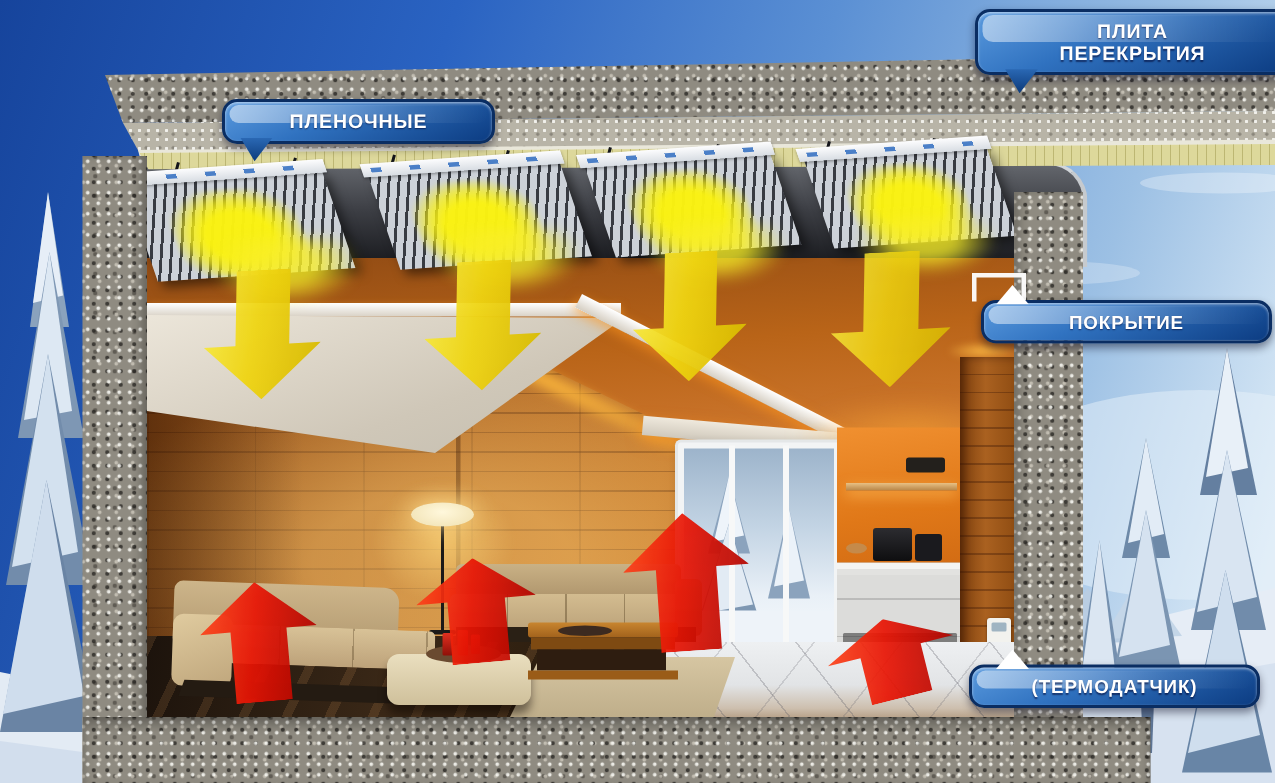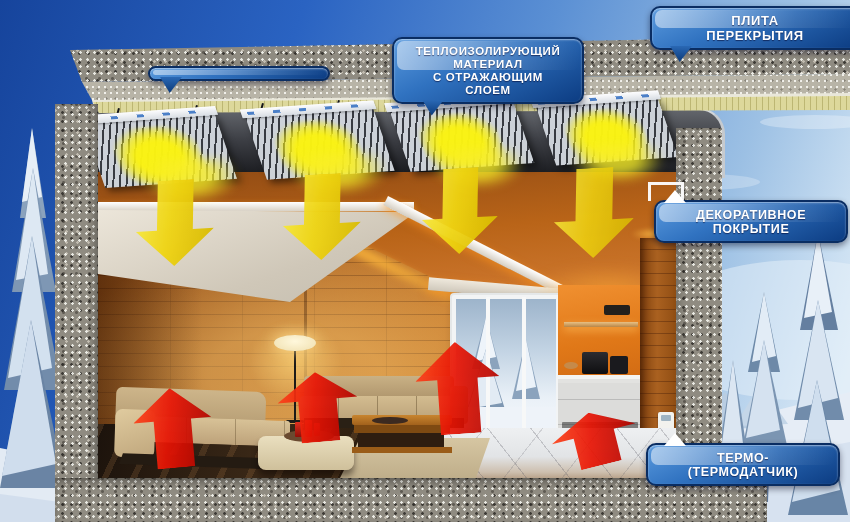--- a/index.html
+++ b/index.html
@@ -290,46 +290,37 @@
   <div class="abs aup" style="left:552px;top:412px;width:86px;height:54px;z-index:10;transform:rotate(-14deg);"></div>
 
   <div class="abs granite" style="left:55px;top:104px;width:43px;height:418px;z-index:12;box-shadow:inset -4px 0 6px rgba(0,0,0,.25);"></div>
   <div class="abs granite" style="left:676px;top:128px;width:46px;height:352px;z-index:12;box-shadow:inset 4px 0 6px rgba(0,0,0,.2);"></div>
   <div class="abs granite" style="left:55px;top:478px;width:712px;height:44px;z-index:12;box-shadow:inset 0 5px 7px rgba(0,0,0,.3);"></div>
 
   <div class="abs" style="left:648px;top:182px;width:30px;height:16px;border:3px solid #fff;border-bottom:none;opacity:.95;z-index:15;"></div>
 
   <div class="callout" style="left:148px;top:66px;width:166px;font-size:13px;">
     <div class="gloss"></div>
+    <span class="cl">ПЛЕНОЧНЫЕ</span>
     <div class="tail-down" style="left:8px;"></div>
   </div>
 
-  <div class="callout" style="left:392px;top:37px;width:176px;font-size:11.5px;">
-    <div class="gloss"></div>
-    <span class="cl">ТЕПЛОИЗОЛИРУЮЩИЙ</span>
-    <span class="cl">МАТЕРИАЛ</span>
-    <span class="cl">С ОТРАЖАЮЩИМ</span>
-    <span class="cl">СЛОЕМ</span>
-    <div class="tail-down" style="left:26px;"></div>
-  </div>
 
   <div class="callout" style="left:650px;top:6px;width:194px;font-size:13px;">
     <div class="gloss"></div>
     <span class="cl">ПЛИТА</span>
     <span class="cl">ПЕРЕКРЫТИЯ</span>
     <div class="tail-down" style="left:16px;"></div>
   </div>
 
   <div class="callout" style="left:654px;top:200px;width:178px;font-size:12.5px;">
     <div class="gloss"></div>
-    <span class="cl">ДЕКОРАТИВНОЕ</span>
     <span class="cl">ПОКРЫТИЕ</span>
     <div class="tail-up" style="left:8px;"></div>
   </div>
 
   <div class="callout" style="left:646px;top:443px;width:178px;font-size:12.5px;">
     <div class="gloss"></div>
-    <span class="cl">ТЕРМО-</span>
     <span class="cl">(ТЕРМОДАТЧИК)</span>
     <div class="tail-up" style="left:16px;"></div>
   </div>
 
 </div>
 
 </body></html>

